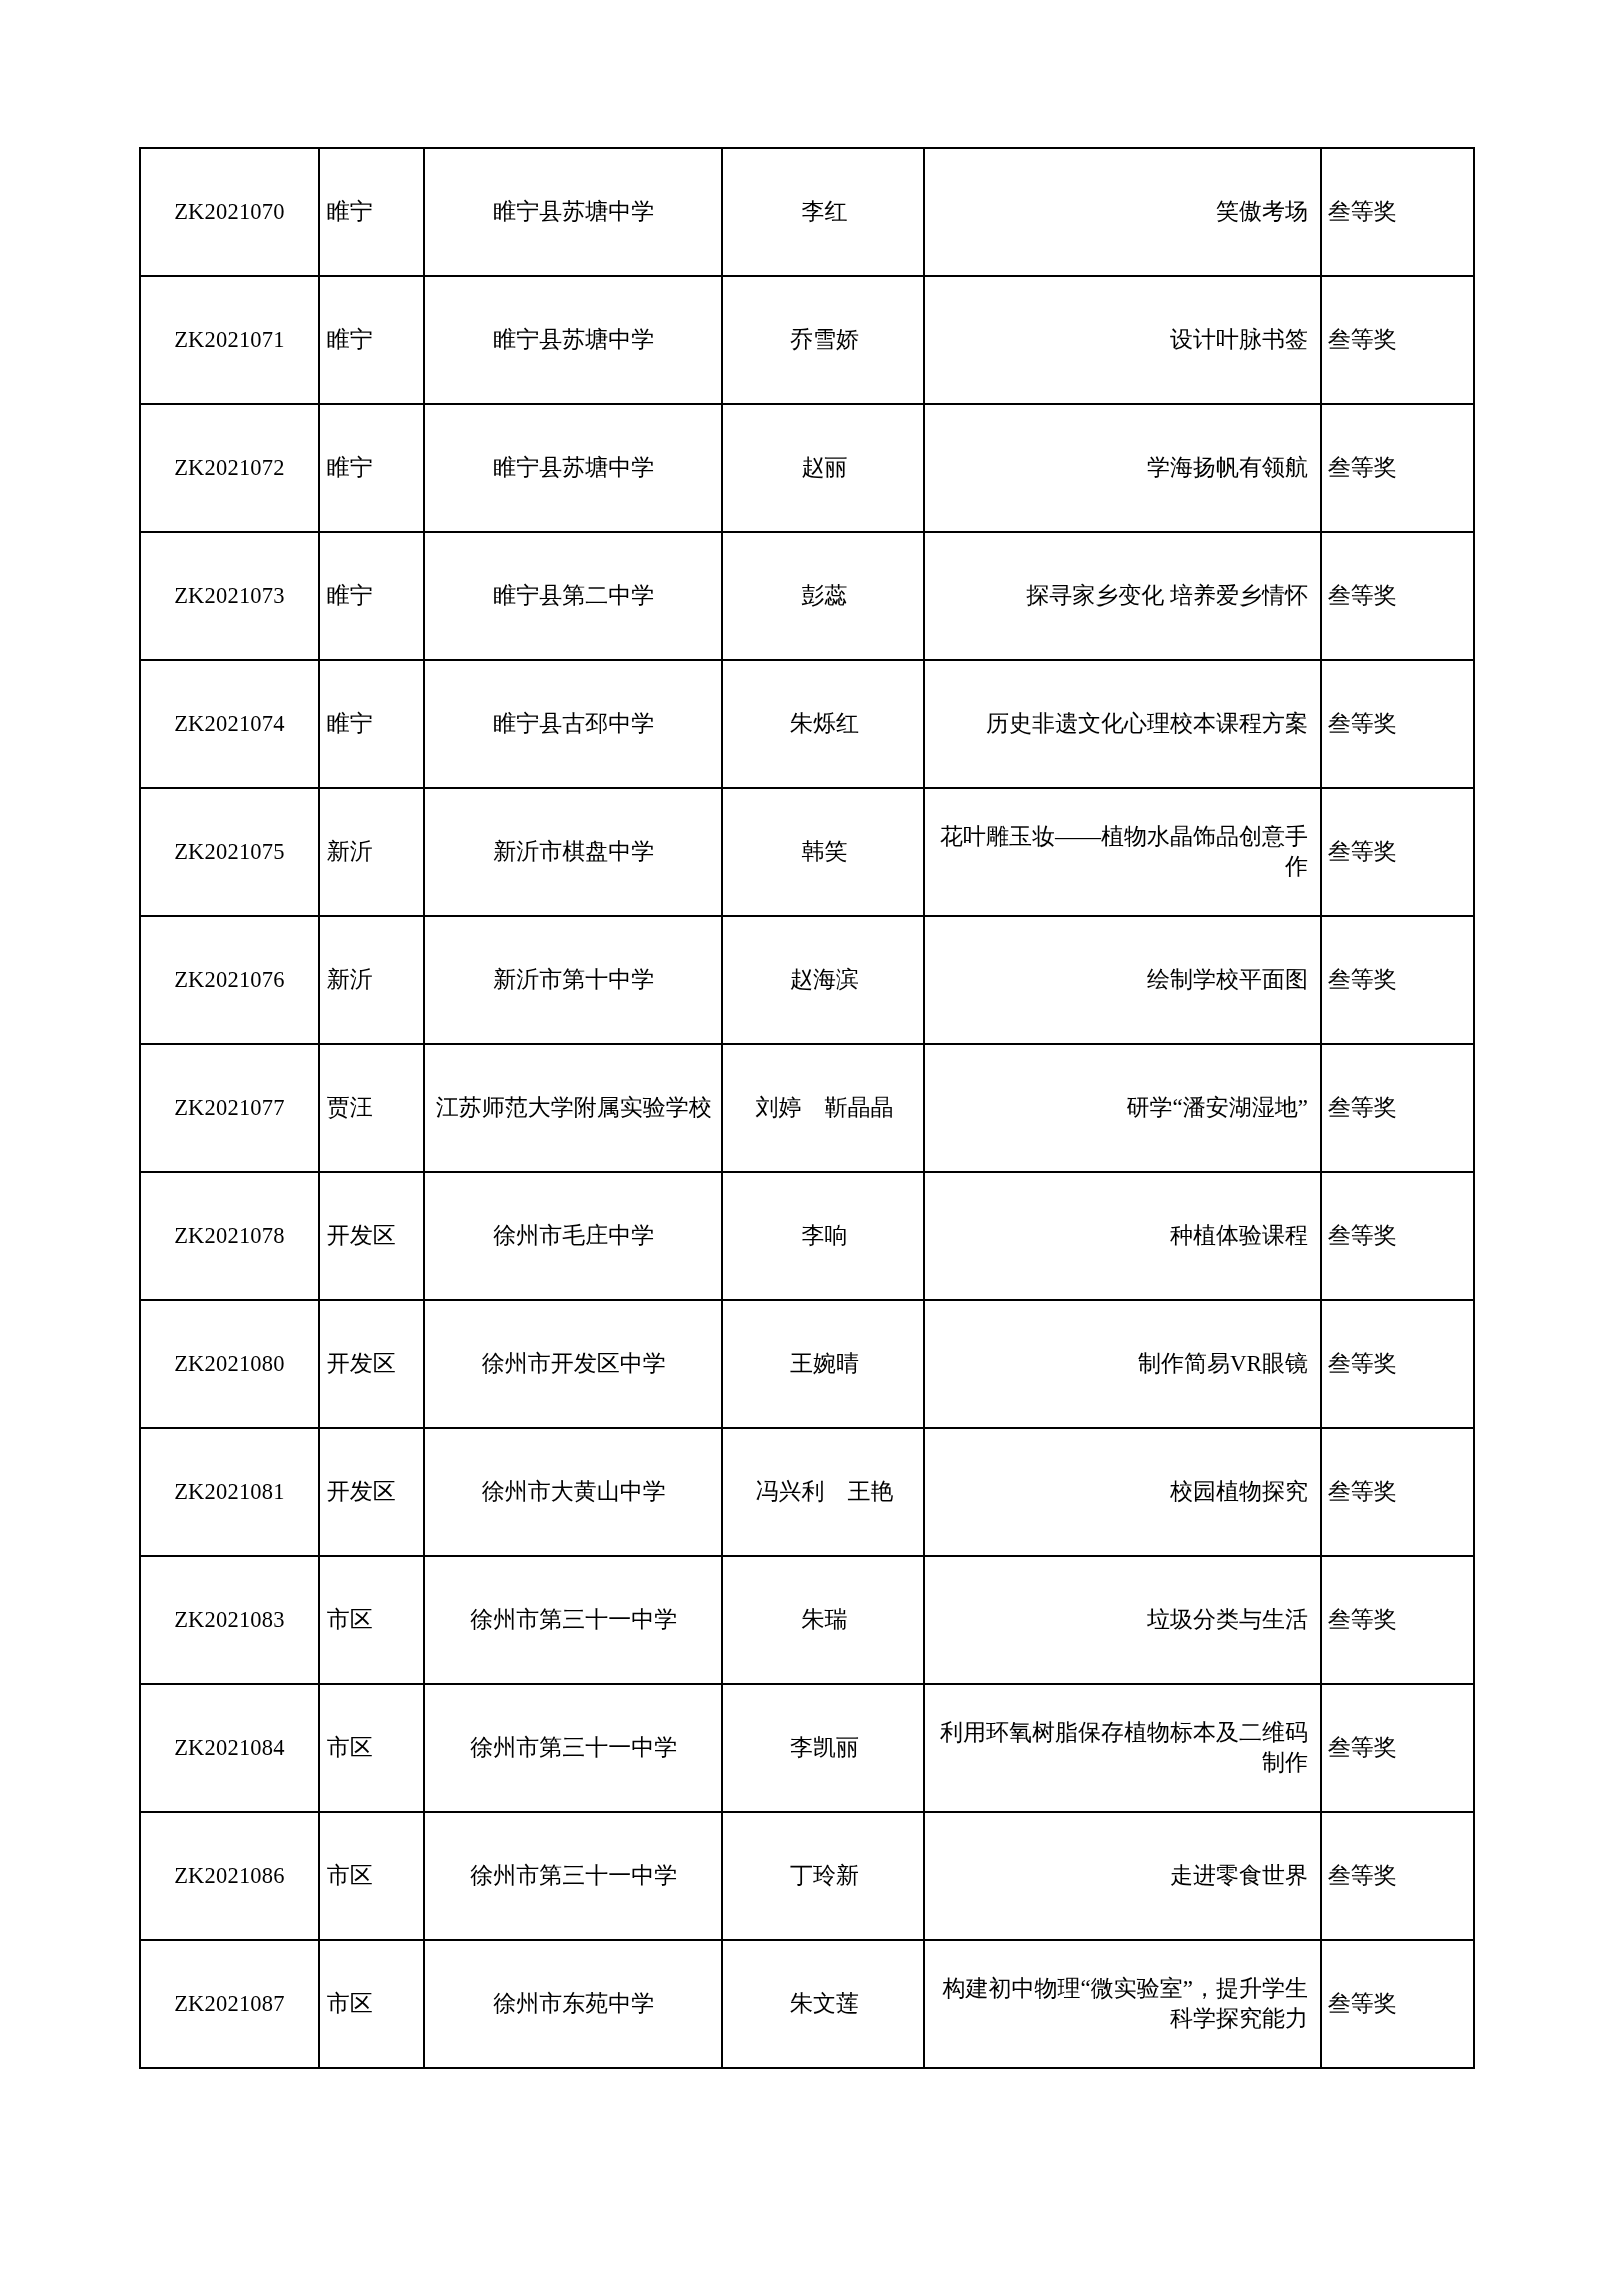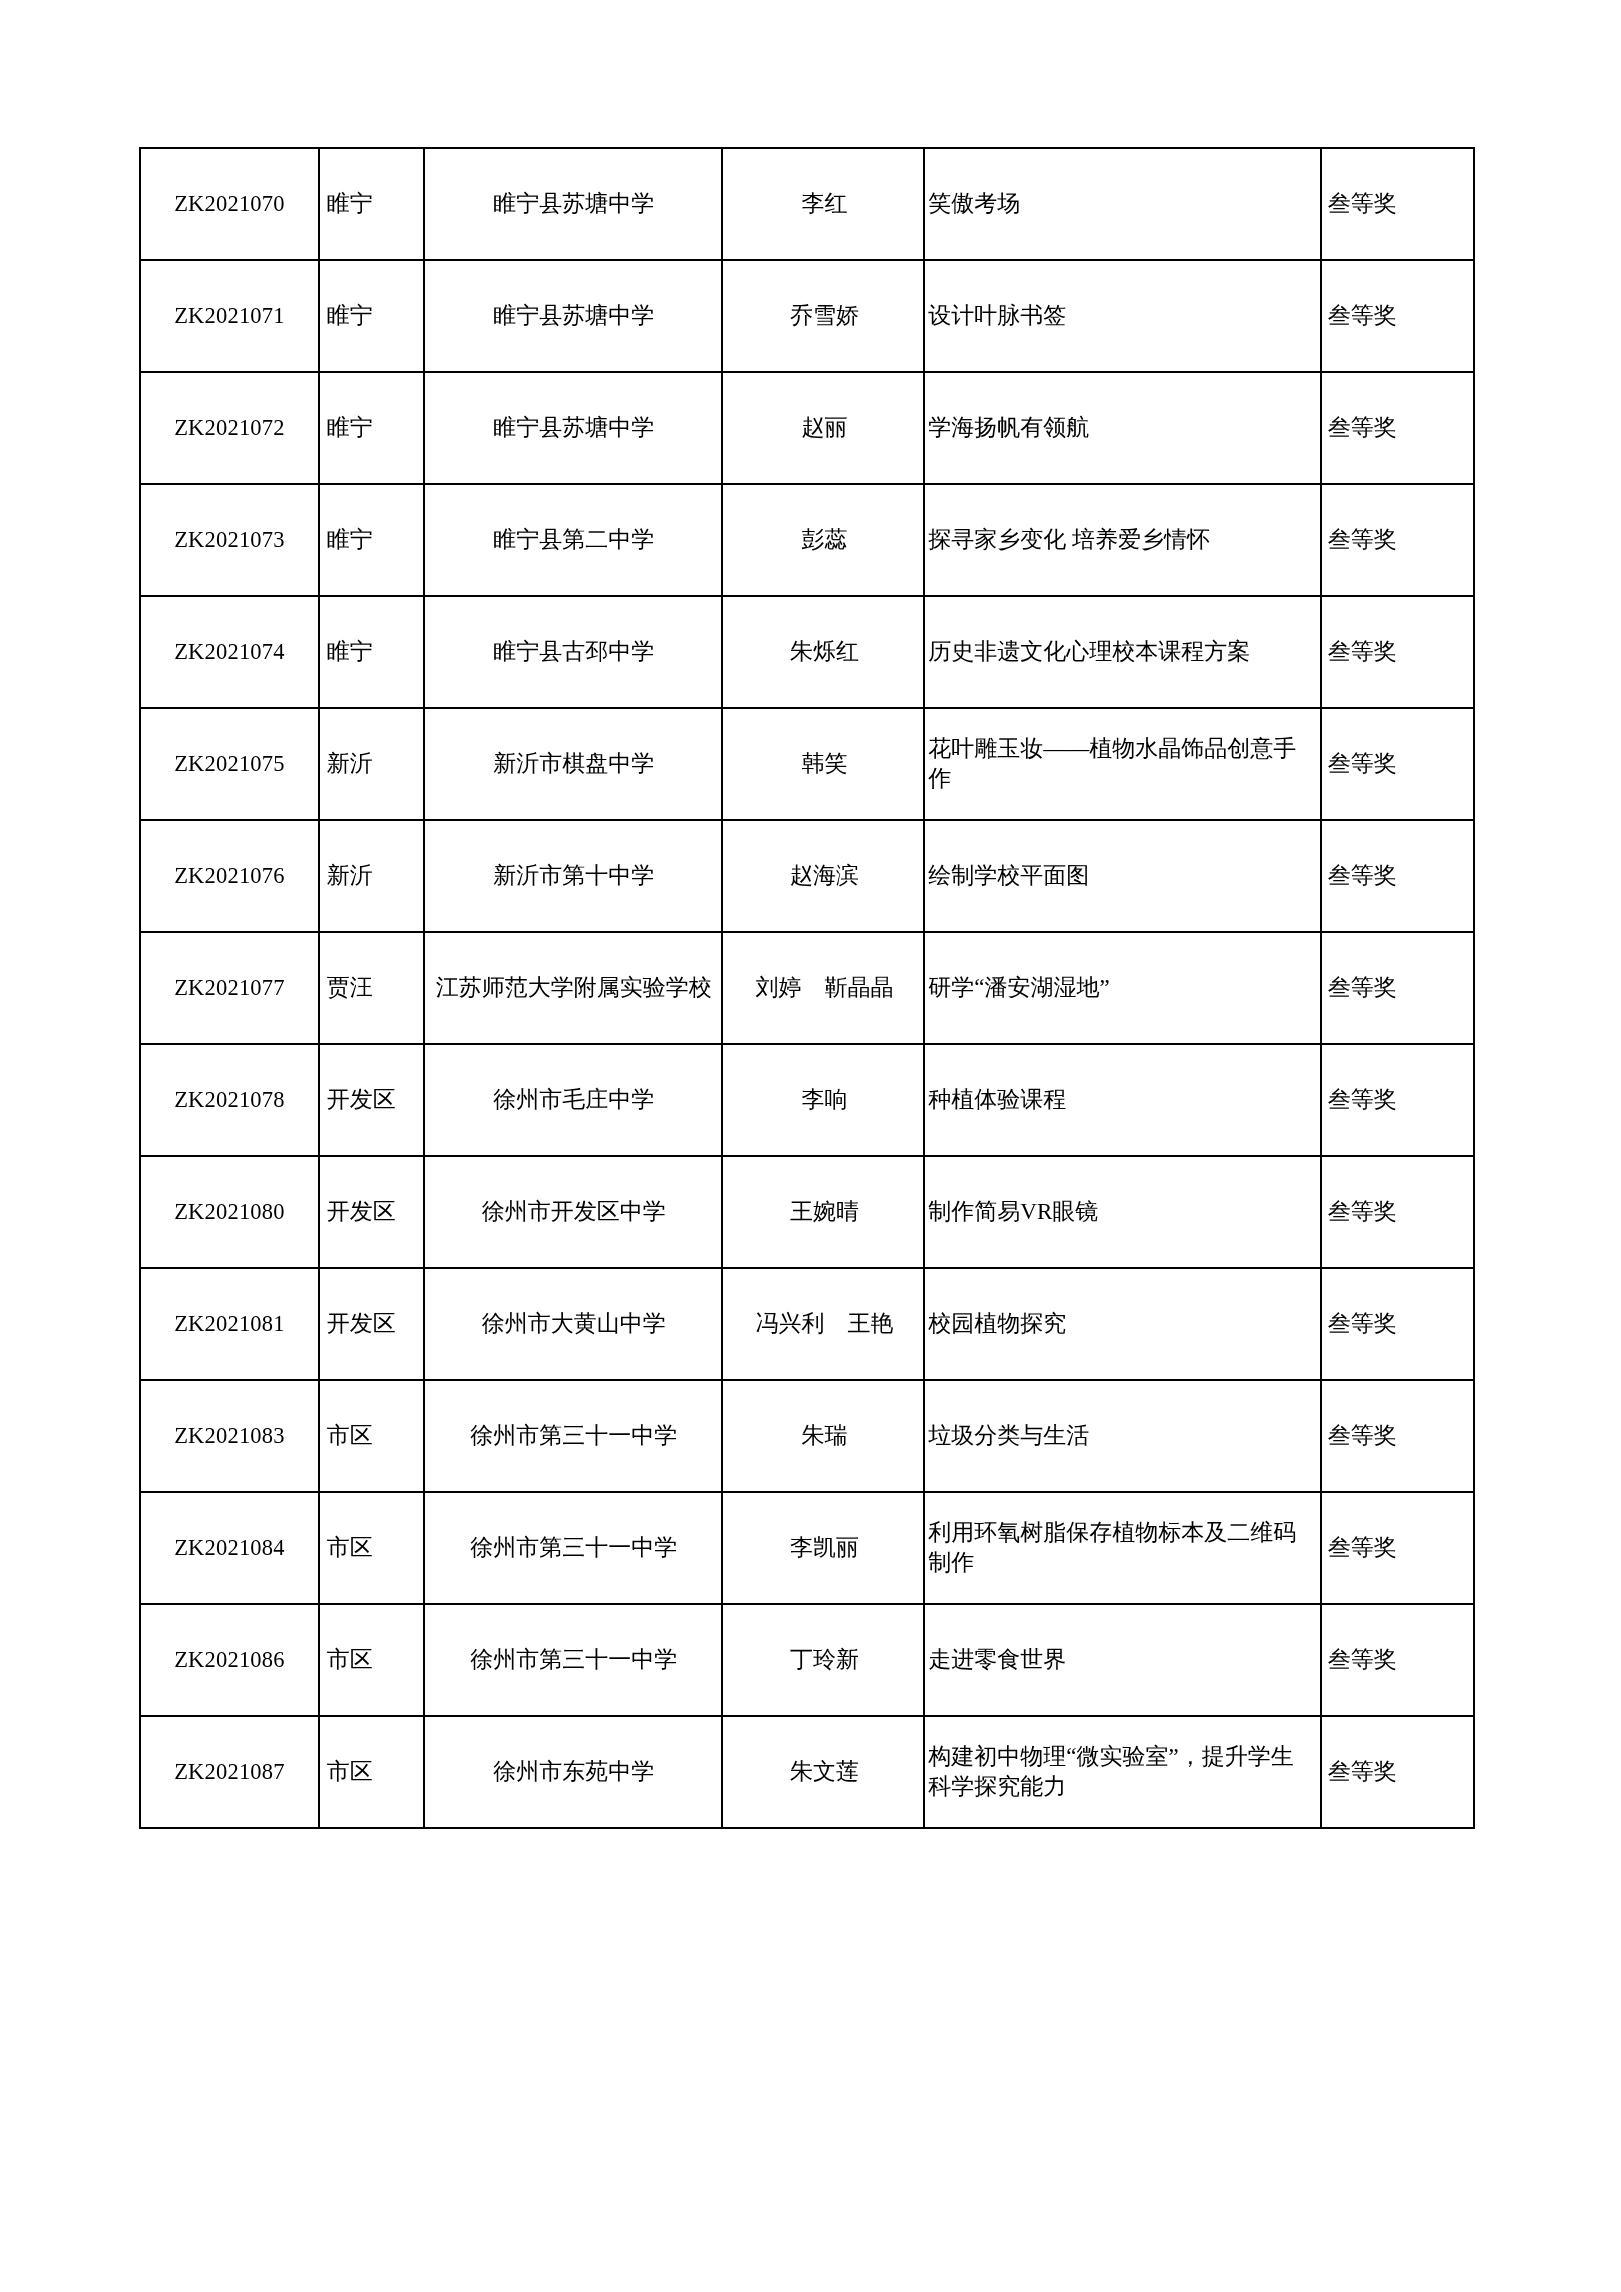--- a/index.html
+++ b/index.html
@@ -61,29 +61,29 @@
   td.cell-school {
     text-align: center;
     padding-left: 6.9px;
   }
   td.cell-person {
     text-align: center;
     padding-left: 8.8px;
     white-space: pre;
   }
   td.cell-title {
-    text-align: left;
+    text-align: right;
     padding-left: 2.9px;
-    padding-right: 4px;
+    padding-right: 12px;
   }
   td.cell-award {
     text-align: left;
     white-space: nowrap;
   }
-  tr.trow { height: 112px; margin-top: 12px; }
+  tr.trow { height: 128px; margin-top: 12px; }
 </style>
 </head>
 <body>
 
 <div class="page">
   <table class="award-table">
     <colgroup>
       <col class="c-id">
       <col class="c-region">
       <col class="c-school">

